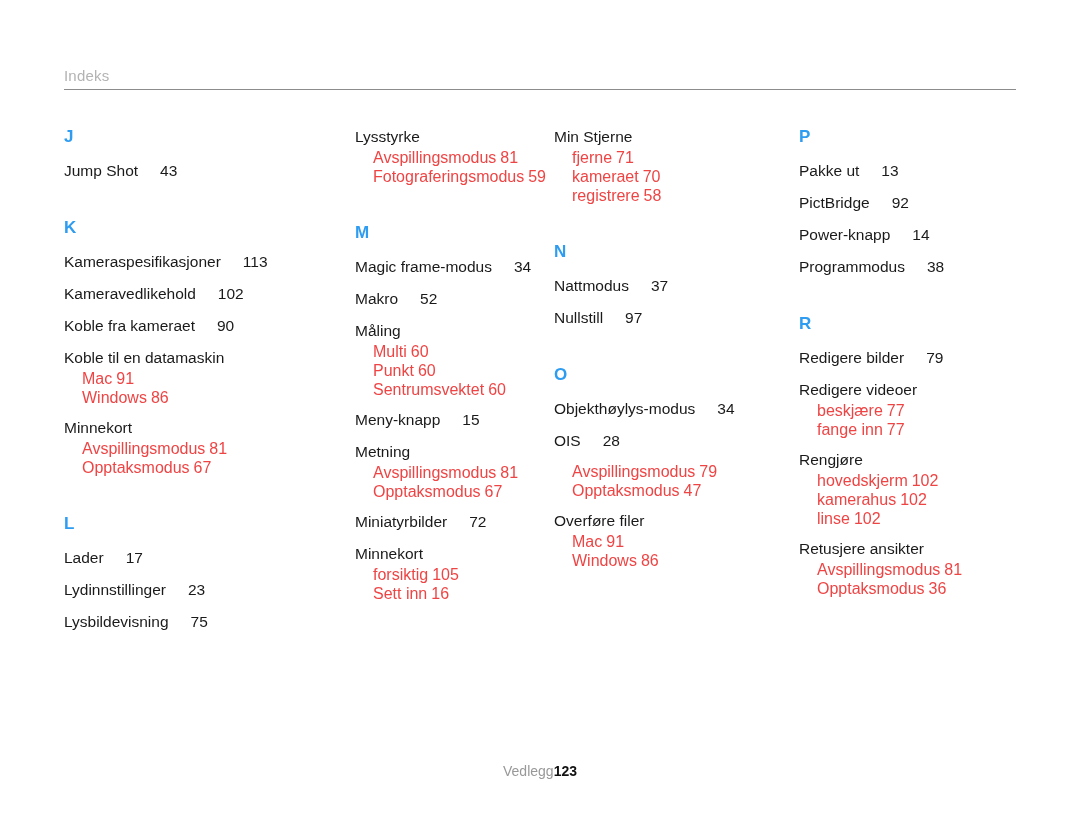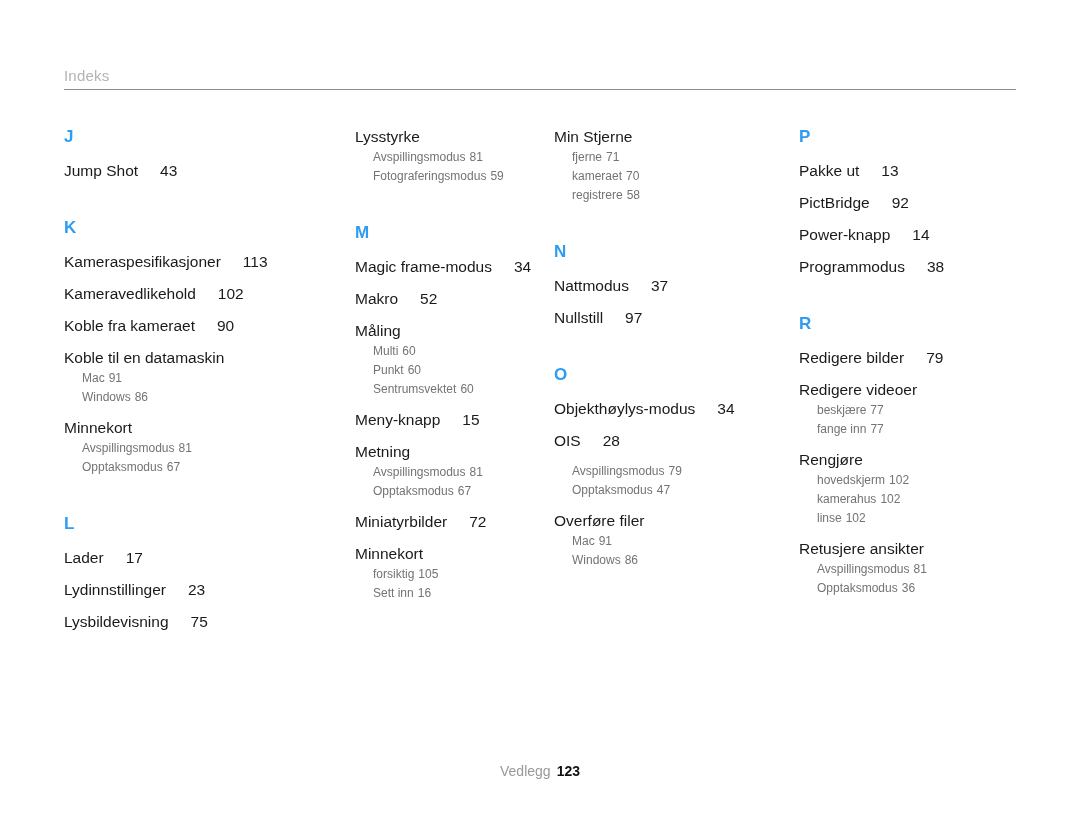--- a/index.html
+++ b/index.html
@@ -77,22 +77,22 @@
   }
   .entry-main .pagenum {
     padding-left: 22px;
   }
   .subentry-list {
     margin: 1px 0 0 0;
     padding: 0;
     list-style: none;
   }
   .subentry {
-    font-size: 12px;
-    color: #737373;
+    font-size: 16px;
+    color: #ef4444;
     line-height: 19px;
     padding-left: 18px;
     white-space: nowrap;
   }
   .subentry .pagenum {
     padding-left: 4px;
   }
 
   
   .entry.has-sub { margin-bottom: 10px; }
@@ -106,21 +106,20 @@
     text-align: center;
     font-size: 14px;
     line-height: 18px;
   }
   #page-footer .footer-label {
     color: #999999;
   }
   #page-footer .footer-pagenum {
     color: #111111;
     font-weight: bold;
-    padding-left: 6px;
   }
 </style>
 </head>
 <body>
 
 <div id="page-header">
   <div class="header-title">Indeks</div>
   <div class="header-rule"></div>
 </div>
 

